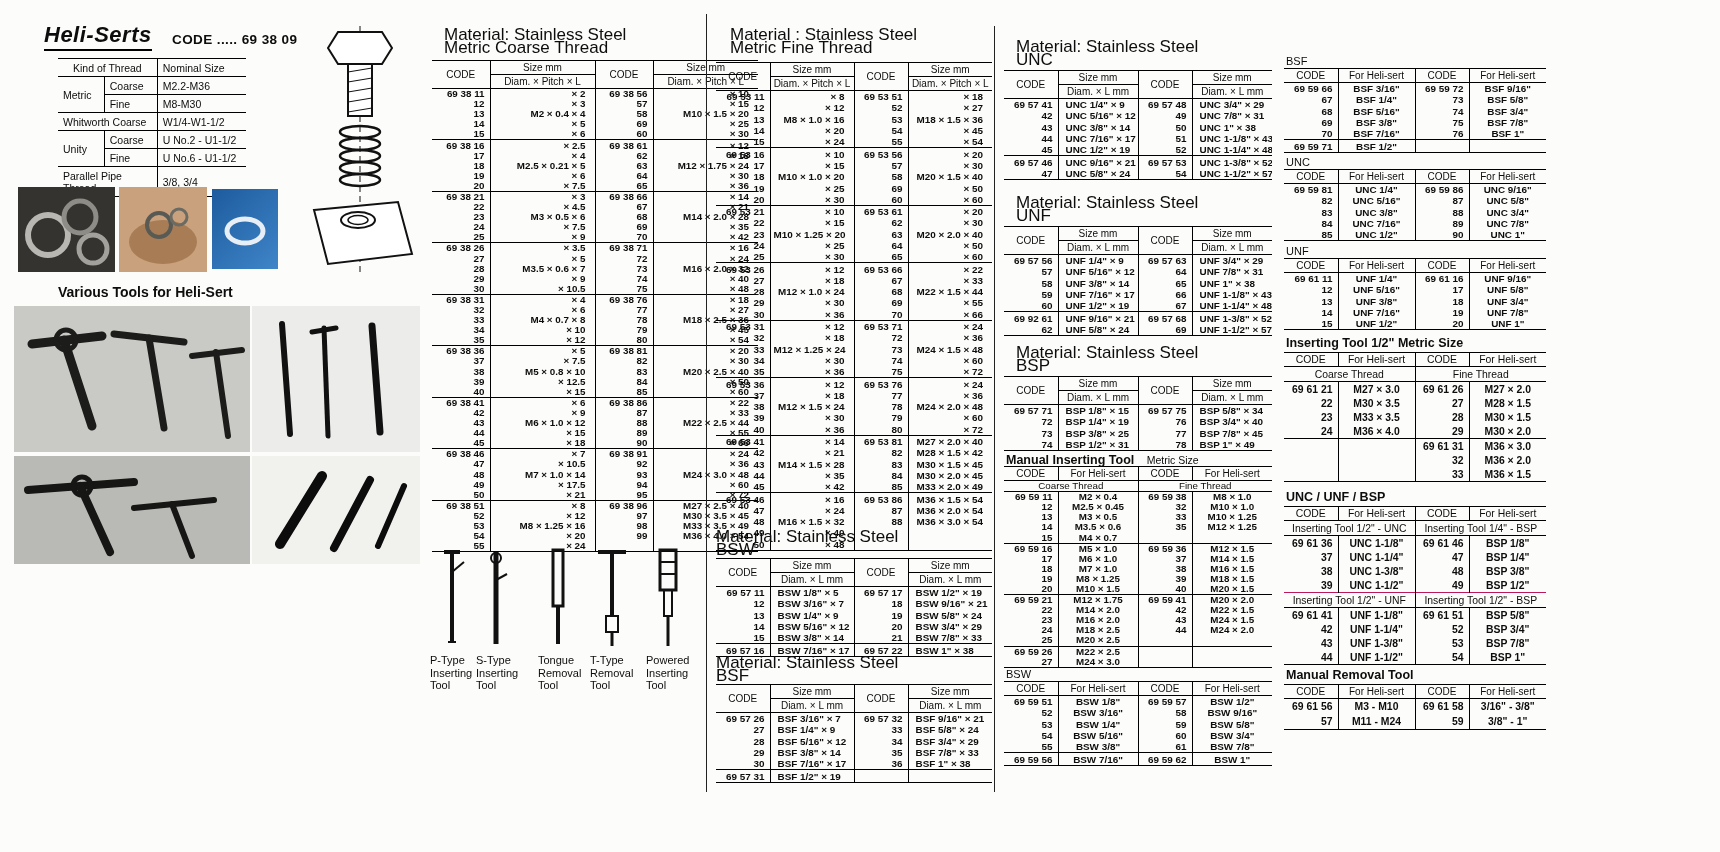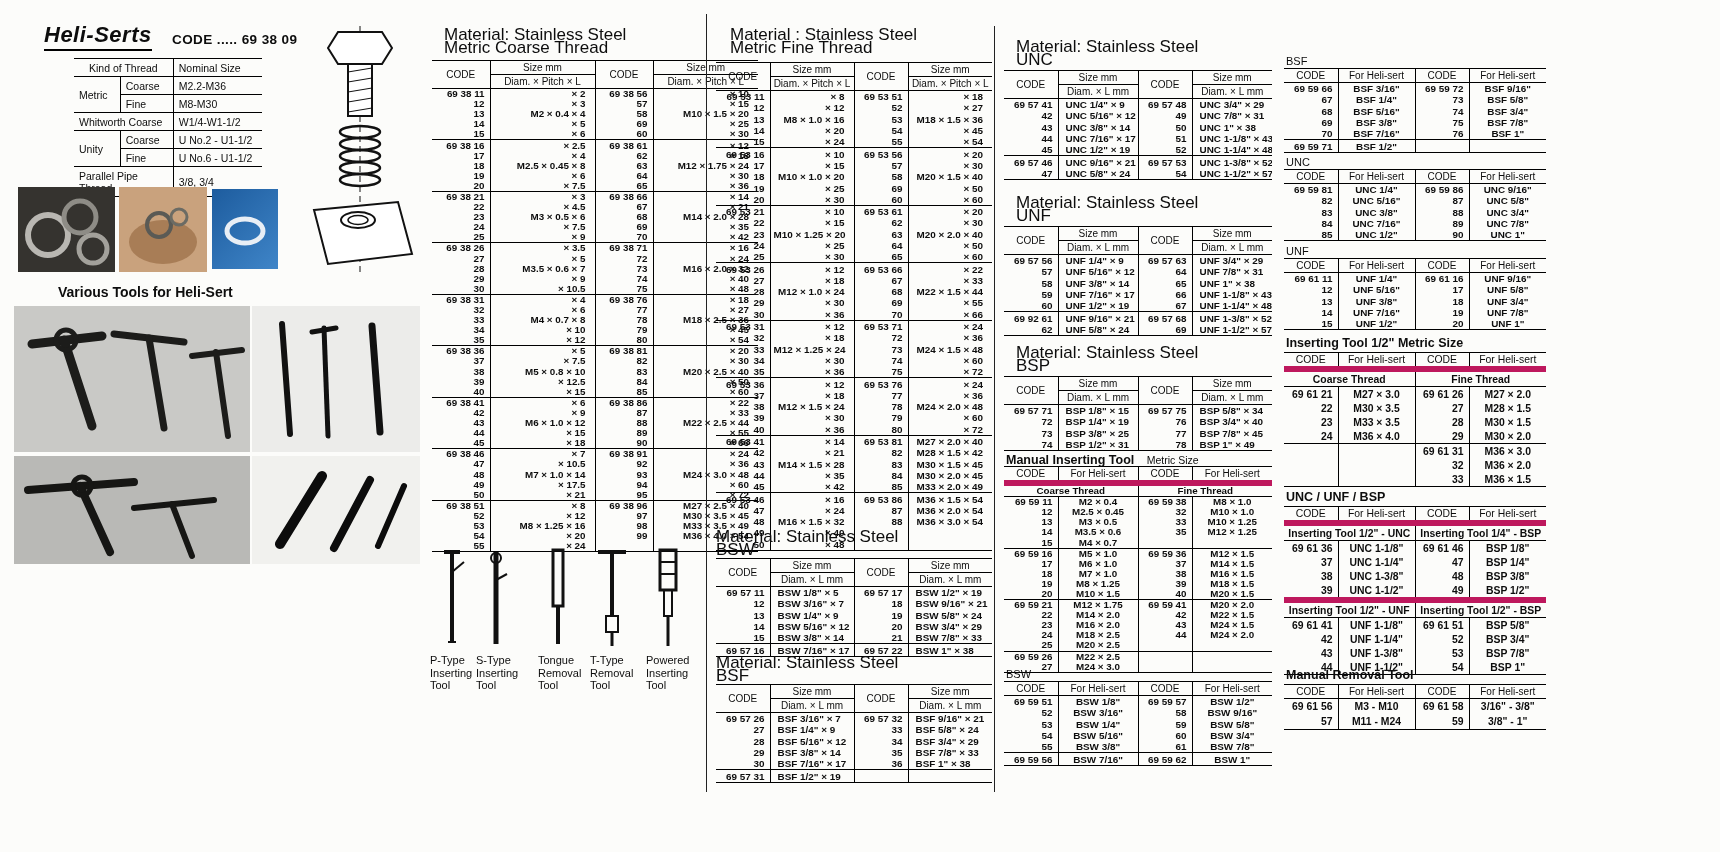--- a/index.html
+++ b/index.html
@@ -20,21 +20,21 @@
 
   
   .tblwrap table{border-collapse:collapse;table-layout:fixed;width:100%;border-top:1.6px solid #000;border-bottom:1.6px solid #000;}
   .tblwrap th{font-weight:normal;text-align:center;border-right:1px solid #000;border-bottom:1px solid #000;font-size:10px;padding:1px 2px;white-space:nowrap;overflow:hidden;}
   .tblwrap th:last-child{border-right:none;}
   .tblwrap td{white-space:nowrap;overflow:hidden;padding:0 3px;border-right:1px solid #000;}
   .tblwrap td:last-child{border-right:none;}
   .tblwrap tr.bt td{border-top:1px solid #000;}
   .tblwrap td.cd{text-align:right;font-weight:bold;padding-right:5px;}
   .tblwrap td.sz{font-weight:bold;}
-  .tblwrap tr.sub td{border-top:6px solid #be185d;border-bottom:1px solid #000;text-align:center;font-weight:bold;}
+  .tblwrap tr.sub td{border-top:1px solid #be185d;border-bottom:1px solid #000;text-align:center;font-weight:normal;}
   .ra td.sz{text-align:right;padding-right:9px;}
   .la td.sz{text-align:left;padding-left:7px;}
   .ca td.sz{text-align:center;}
   .d10 td{font-size:9.8px;height:10.1px;line-height:10px;}
   .d11 td{font-size:9.9px;height:11.3px;line-height:11px;}
   .d14 td{font-size:10.4px;height:14px;line-height:13px;}
   .d14 th{font-size:10.4px;}
   .d15 td{font-size:10.4px;height:15px;line-height:14px;}
   .mat{font-size:17px;line-height:13px;}
   .small-label{font-size:11px;}
@@ -48,21 +48,21 @@
   .tool-label{font-size:11px;line-height:12.5px;}
 </style>
 </head>
 <body>
 
 <div class="page">
 
   <div class="abs main-title" style="left:44px;top:22px;">Heli-Serts</div>
   <div class="abs code-label" style="left:172px;top:32px;">CODE ..... 69 38 09</div>
 
-  <table class="tt abs" style="left:74px;top:58px;width:188px;">
+  <table class="tt abs" style="left:58px;top:58px;width:188px;">
     <tbody>
         <tr class="first">
       <td class="v hd" colspan="2" style="text-align:center;">Kind of Thread</td>
       <td class="hd">Nominal Size</td>
     </tr>
     <tr>
       <td class="v" rowspan="2">Metric</td>
       <td class="v">Coarse</td>
       <td>M2.2-M36</td>
     </tr>
@@ -249,21 +249,21 @@
             <td class="sz">× 12</td>
           </tr>
           <tr class="">
             <td class="cd">17</td>
             <td class="sz">× 4</td>
             <td class="cd">62</td>
             <td class="sz">× 18</td>
           </tr>
           <tr class="">
             <td class="cd">18</td>
-            <td class="sz">M2.5 × 0.45 × 8</td>
+            <td class="sz">M2.5 × 0.21 × 5</td>
             <td class="cd">63</td>
             <td class="sz">M12 × 1.75 × 24</td>
           </tr>
           <tr class="">
             <td class="cd">19</td>
             <td class="sz">× 6</td>
             <td class="cd">64</td>
             <td class="sz">× 30</td>
           </tr>
           <tr class="">

